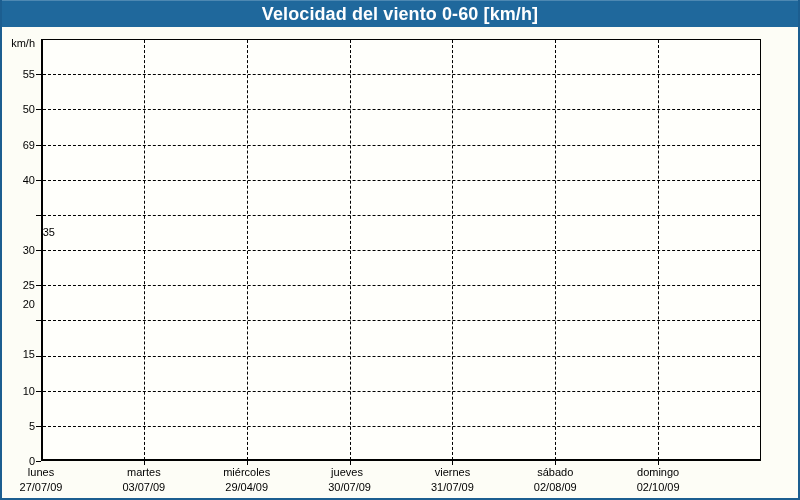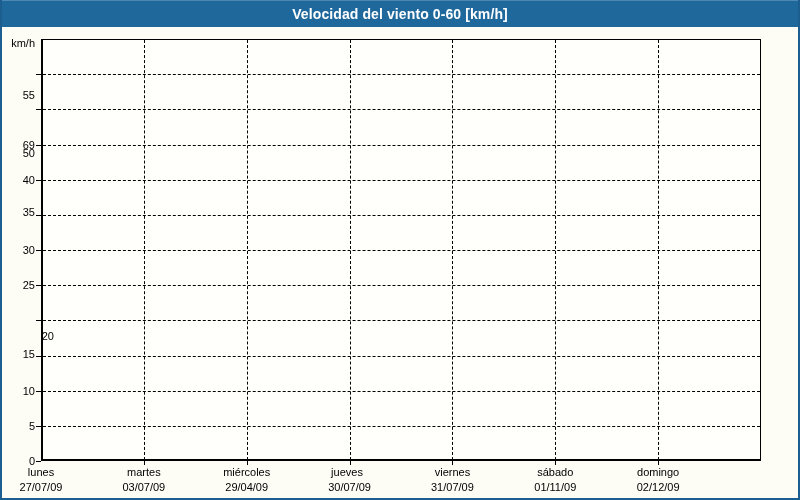--- a/index.html
+++ b/index.html
@@ -12,21 +12,21 @@
     position: relative; width: 800px; height: 500px;
     background: #fdfdf6; overflow: hidden;
   }
   .titlebar {
     position: absolute; left: 0; top: 0; width: 800px; height: 27px;
     box-sizing: border-box;
     display: flex; align-items: center; justify-content: center;
     z-index: 10;
   }
   .titlebar span {
-    font-size: 14px; font-weight: bold; letter-spacing: 0.1px;
+    font-size: 18px; font-weight: bold; letter-spacing: 0.1px;
   }
   .outerborder {
     position: absolute; left: 0; top: 0; width: 800px; height: 500px;
     box-sizing: border-box; border-style: solid; border-width: 0 2px 2px 2px;
     pointer-events: none; z-index: 50;
   }
   .plot {
     position: absolute; left: 41px; top: 39px; width: 720px; height: 422px;
     box-sizing: border-box;
     border: 1px solid #000000;
@@ -72,42 +72,42 @@
     <div class="ytickmark" style="left: 36px; top: 425.833px;"></div>
     <div class="ylab" style="top: 419.833px;">5</div>
     <div class="hgrid" style="left: 43px; top: 390.667px; width: 717px;"></div>
     <div class="ytickmark" style="left: 36px; top: 390.667px;"></div>
     <div class="ylab" style="top: 384.667px;">10</div>
     <div class="hgrid" style="left: 43px; top: 355.5px; width: 717px;"></div>
     <div class="ytickmark" style="left: 36px; top: 355.5px;"></div>
     <div class="ylab" style="top: 348px;">15</div>
     <div class="hgrid" style="left: 43px; top: 320.333px; width: 717px;"></div>
     <div class="ytickmark" style="left: 36px; top: 320.333px;"></div>
-    <div class="ylab" style="top: 330px; padding-left: 19px;">20</div>
+    <div class="ylab" style="top: 298px;">20</div>
     <div class="hgrid" style="left: 43px; top: 285.167px; width: 717px;"></div>
     <div class="ytickmark" style="left: 36px; top: 285.167px;"></div>
     <div class="ylab" style="top: 279.167px;">25</div>
     <div class="hgrid" style="left: 43px; top: 250px; width: 717px;"></div>
     <div class="ytickmark" style="left: 36px; top: 250px;"></div>
     <div class="ylab" style="top: 244px; text-align: right;">30</div>
     <div class="hgrid" style="left: 43px; top: 214.833px; width: 717px;"></div>
     <div class="ytickmark" style="left: 36px; top: 214.833px;"></div>
-    <div class="ylab" style="top: 206px;">35</div>
+    <div class="ylab" style="top: 226px; margin-left: 20px;">35</div>
     <div class="hgrid" style="left: 43px; top: 179.667px; width: 717px;"></div>
     <div class="ytickmark" style="left: 36px; top: 179.667px;"></div>
     <div class="ylab" style="top: 173.667px;">40</div>
     <div class="hgrid" style="left: 43px; top: 144.5px; width: 717px;"></div>
     <div class="ytickmark" style="left: 36px; top: 144.5px;"></div>
     <div class="ylab" style="top: 138.5px;">69</div>
     <div class="hgrid" style="left: 43px; top: 109.333px; width: 717px;"></div>
     <div class="ytickmark" style="left: 36px; top: 109.333px;"></div>
-    <div class="ylab" style="top: 103.333px; margin-top: 44px;">50</div>
+    <div class="ylab" style="top: 103.333px;">50</div>
     <div class="hgrid" style="left: 43px; top: 74.1667px; width: 717px;"></div>
     <div class="ytickmark" style="left: 36px; top: 74.1667px;"></div>
-    <div class="ylab" style="top: 68.1667px; margin-top: 21px;">55</div>
+    <div class="ylab" style="top: 68.1667px;">55</div>
     <div class="vgrid" style="left: 143.857px; top: 40px; height: 420px;"></div>
     <div class="xtickmark" style="left: 143.857px; top: 461px;"></div>
     <div class="vgrid" style="left: 246.714px; top: 40px; height: 420px;"></div>
     <div class="xtickmark" style="left: 246.714px; top: 461px;"></div>
     <div class="vgrid" style="left: 349.571px; top: 40px; height: 420px;"></div>
     <div class="xtickmark" style="left: 349.571px; top: 461px;"></div>
     <div class="vgrid" style="left: 452.429px; top: 40px; height: 420px;"></div>
     <div class="xtickmark" style="left: 452.429px; top: 461px;"></div>
     <div class="vgrid" style="left: 555.286px; top: 40px; height: 420px;"></div>
     <div class="xtickmark" style="left: 555.286px; top: 461px;"></div>
@@ -117,16 +117,16 @@
     <div class="xlab" style="left: -19px; top: 481px;">27/07/09</div>
     <div class="xlab" style="left: 83.8571px; top: 466px;">martes</div>
     <div class="xlab" style="left: 83.8571px; top: 481px;">03/07/09</div>
     <div class="xlab" style="left: 186.714px; top: 466px;">miércoles</div>
     <div class="xlab" style="left: 186.714px; top: 481px;">29/04/09</div>
     <div class="xlab" style="left: 287px; top: 466px;">jueves</div>
     <div class="xlab" style="left: 289.571px; top: 481px;">30/07/09</div>
     <div class="xlab" style="left: 392.429px; top: 466px;">viernes</div>
     <div class="xlab" style="left: 392.429px; top: 481px;">31/07/09</div>
     <div class="xlab" style="left: 495.286px; top: 466px;">sábado</div>
-    <div class="xlab" style="left: 495.286px; top: 481px;">01/11/09</div>
+    <div class="xlab" style="left: 495.286px; top: 481px;">02/08/09</div>
     <div class="xlab" style="left: 598.143px; top: 466px;">domingo</div>
-    <div class="xlab" style="left: 598.143px; top: 481px;">02/12/09</div>
+    <div class="xlab" style="left: 598.143px; top: 481px;">02/10/09</div>
   </div>
 
 </body></html>

